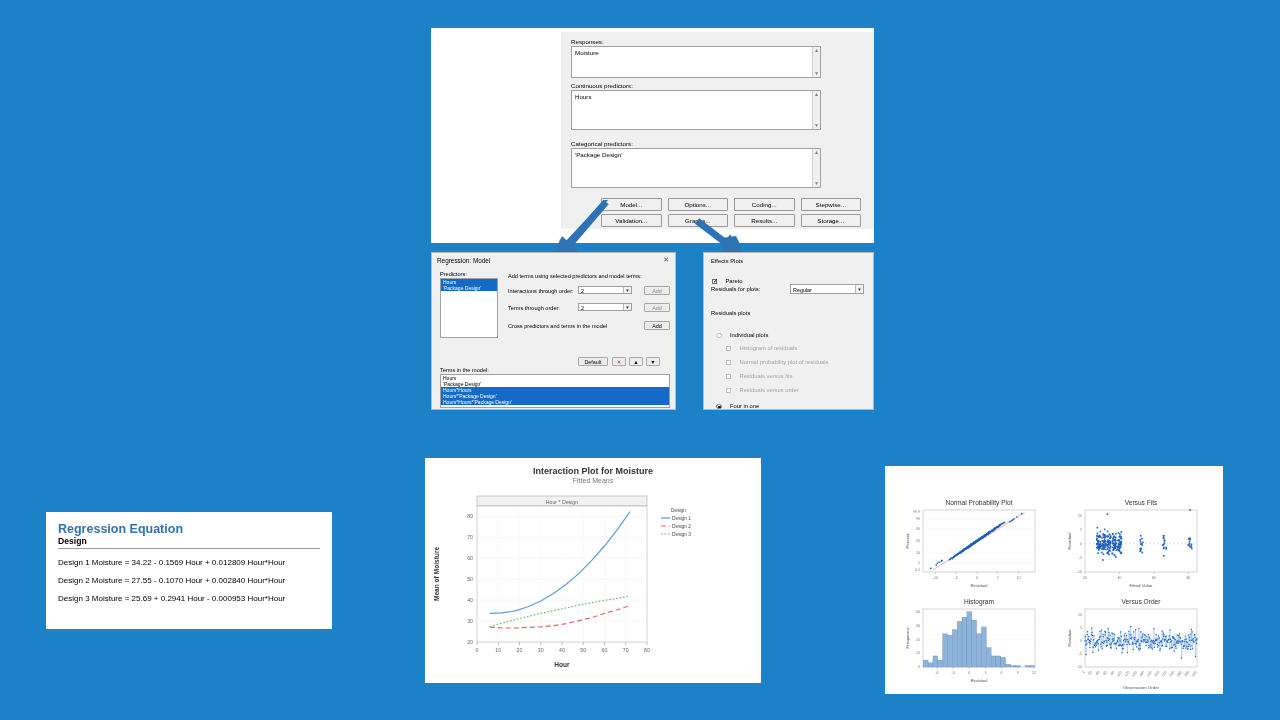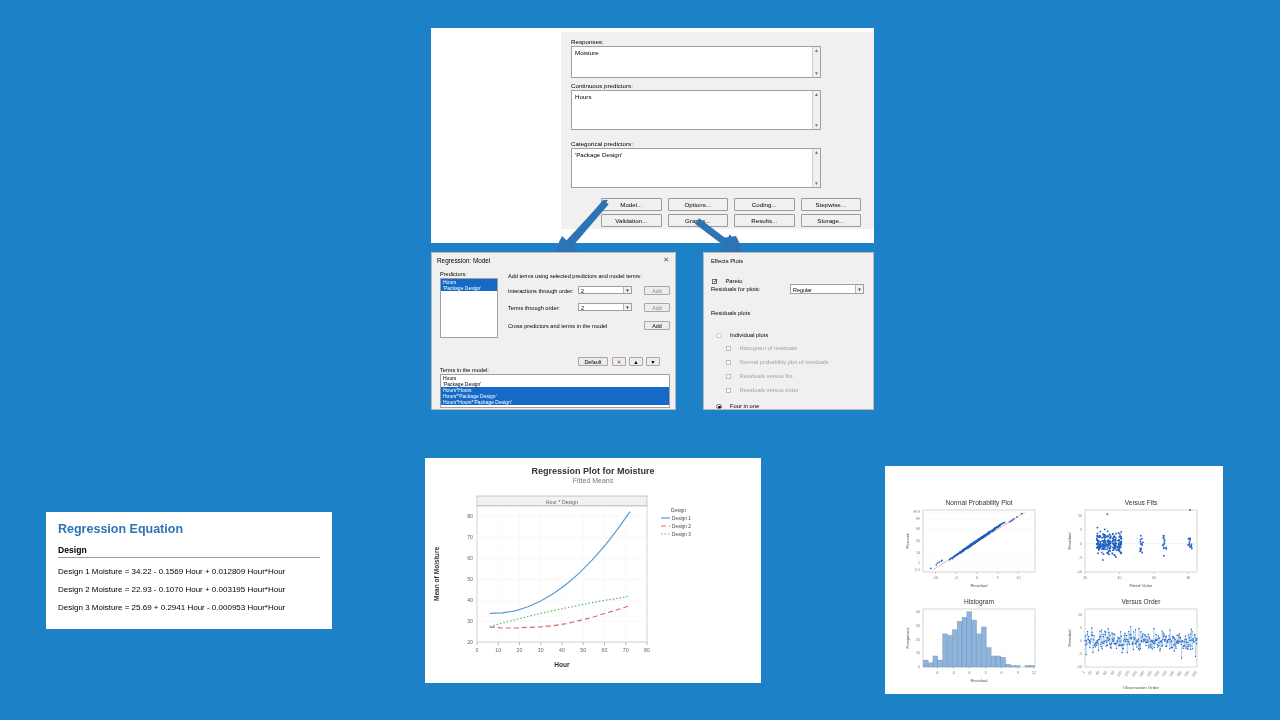--- a/index.html
+++ b/index.html
@@ -70,21 +70,21 @@
     font-size:6px; color:#000; }
   .radio { width:5.5px; height:5.5px; border:1px solid #6d6d6d; border-radius:50%;
     background:#fff; display:inline-block; position:relative; vertical-align:-1px; }
   .radio.dim { border-color:#bdbdbd; }
   .radio.sel::after { content:""; position:absolute; left:1.2px; top:1.2px;
     width:2.4px; height:2.4px; border-radius:50%; background:#000; }
 
   
   #reg-eq { left:42px; top:512px; width:290px; height:117px;
     background:#fff; border-left:4px solid #1C81C6; padding:10px 12px 0 12px; }
-  #reg-eq-title { color:#2E74B5; font-size:12.5px; font-weight:bold; margin-bottom:9px; }
+  #reg-eq-title { color:#2E74B5; font-size:12.5px; font-weight:bold; margin-bottom:0; }
   #reg-eq-sub { font-size:8.6px; font-weight:bold; color:#000;
     border-bottom:1px solid #9a9a9a; padding-bottom:2px; }
   .eqline { font-size:8px; color:#000; margin-top:9px; white-space:nowrap; }
 
   
   #inter-plot { left:425px; top:458px; width:336px; height:225px; background:#fff; }
   #ip-title { text-align:center; font-size:9px; font-weight:bold; color:#333;
     margin-top:8px; }
   #ip-sub { text-align:center; font-size:7px; color:#777; margin-top:1px; }
   .axis-txt { font-size:5.2px; fill:#666; }
@@ -252,26 +252,26 @@
   <div style="position:absolute;left:12px;top:141px;">
     <span class="radio sel"></span>
     <span class="gp-label" style="margin-left:4px;">Four in one</span>
   </div>
 </div>
 
 <div class="panel" id="reg-eq">
   <div id="reg-eq-title">Regression Equation</div>
   <div id="reg-eq-sub">Design</div>
   <div class="eqline">Design 1  Moisture = 34.22 - 0.1569 Hour + 0.012809 Hour*Hour</div>
-  <div class="eqline">Design 2  Moisture = 22.93 - 0.1070 Hour + 0.003195 Hour*Hour</div>
+  <div class="eqline">Design 2  Moisture = 27.55 - 0.1070 Hour + 0.002840 Hour*Hour</div>
   <div class="eqline">Design 3  Moisture = 25.69 + 0.2941 Hour - 0.000953 Hour*Hour</div>
 </div>
 
 <div class="panel" id="inter-plot">
-  <div id="ip-title">Regression Plot for Moisture</div>
+  <div id="ip-title">Interaction Plot for Moisture</div>
   <div id="ip-sub">Fitted Means</div>
   <svg id="ip-svg" width="336" height="190" style="position:absolute;left:0;top:32px;">
       <rect x="52" y="6" width="170" height="10" fill="#f2f2f2" stroke="#999" stroke-width="0.5"></rect>
       <text x="137" y="13.5" class="axis-txt" text-anchor="middle" font-size="5.8">Hour * Design</text>
       <rect x="52" y="16" width="170" height="136" fill="#fff" stroke="#999" stroke-width="0.5"></rect>
       <line x1="52" y1="152" x2="222" y2="152" stroke="#eee" stroke-width="0.5"></line>
       <text x="48" y="154" class="axis-txt" text-anchor="end">20</text>
       <line x1="52" y1="131.07692307692307" x2="222" y2="131.07692307692307" stroke="#eee" stroke-width="0.5"></line>
       <text x="48" y="133.07692307692307" class="axis-txt" text-anchor="end">30</text>
       <line x1="52" y1="110.15384615384616" x2="222" y2="110.15384615384616" stroke="#eee" stroke-width="0.5"></line>

